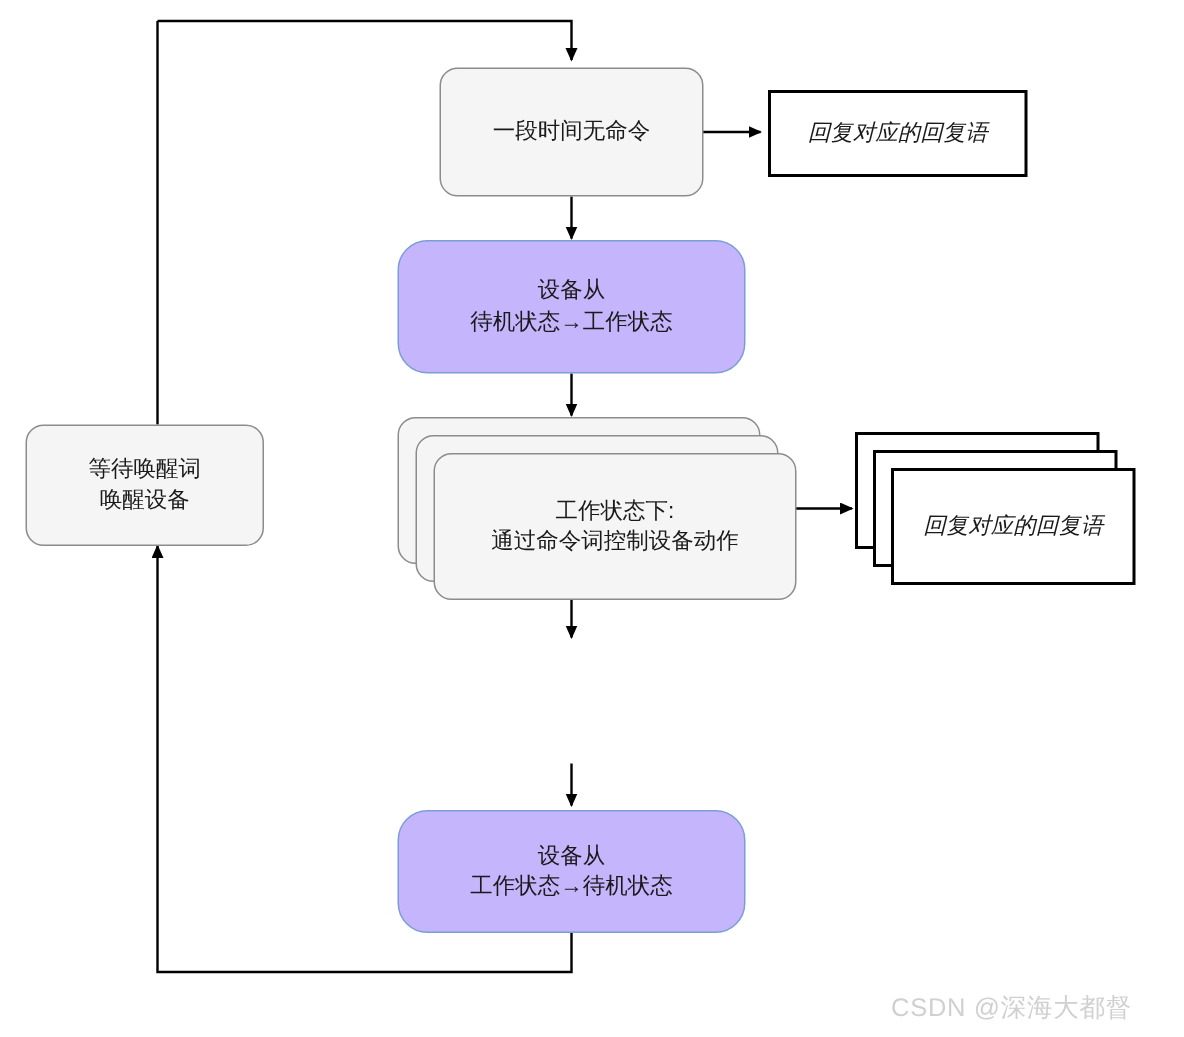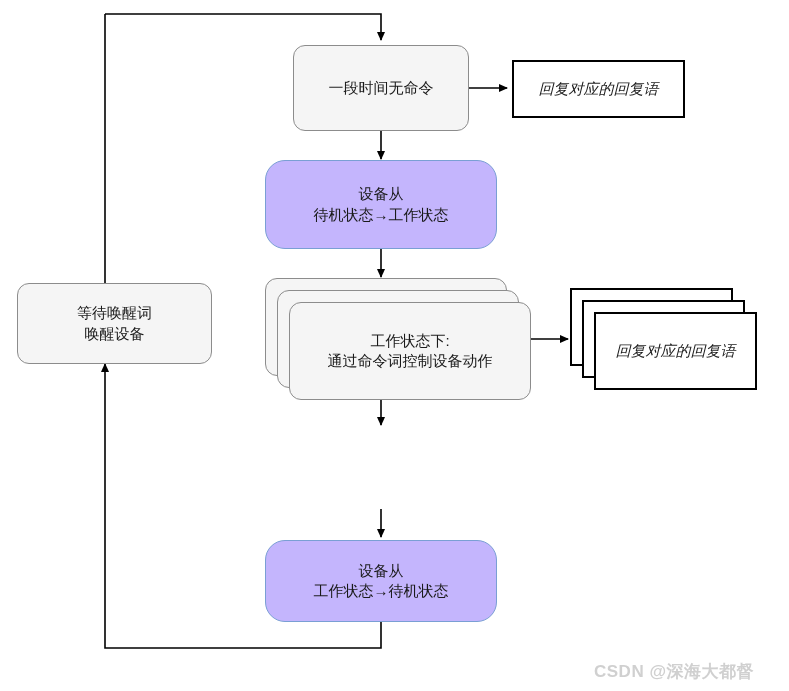--- a/index.html
+++ b/index.html
@@ -67,21 +67,20 @@
     position: absolute;
     box-sizing: border-box;
   }
   .watermark {
     position: absolute;
     font-size: 17px;
     color: #d0d0d0;
     letter-spacing: 0.5px;
     white-space: nowrap;
     user-select: none;
-    font-weight: bold;
   }
 </style>
 </head>
 <body>
 
 <div id="canvas">
 
   <svg id="wires" viewBox="0 0 789 691" width="789" height="691">
     <defs>
       <marker id="arrow" markerWidth="10" markerHeight="10" refX="8" refY="4" orient="auto" markerUnits="userSpaceOnUse">
@@ -139,20 +138,20 @@
       <span>回复对应的回复语</span>
     </div>
   </div>
 
 
   <div class="node rounded-blue" style="left:265px; top:540px; width:232px; height:82px;">
     <span>设备从
 工作状态→待机状态</span>
   </div>
 
-  <div class="node rounded-gray" style="left:17px; top:283px; width:195px; height:81px;">
+  <div class="node rounded-gray" style="left:17px; top:283px; width:159px; height:81px;">
     <span>等待唤醒词
 唤醒设备</span>
   </div>
 
   <div class="watermark" style="left:594px; top:660px;">CSDN @深海大都督</div>
 
 </div>
 
 </body></html>

